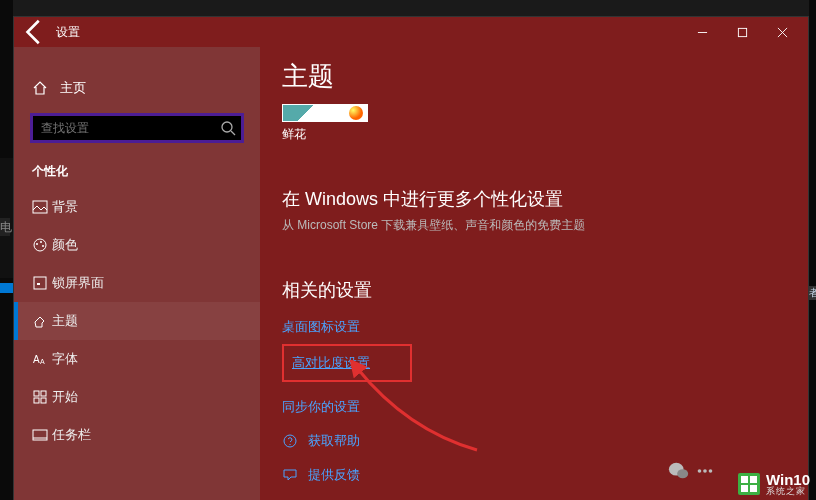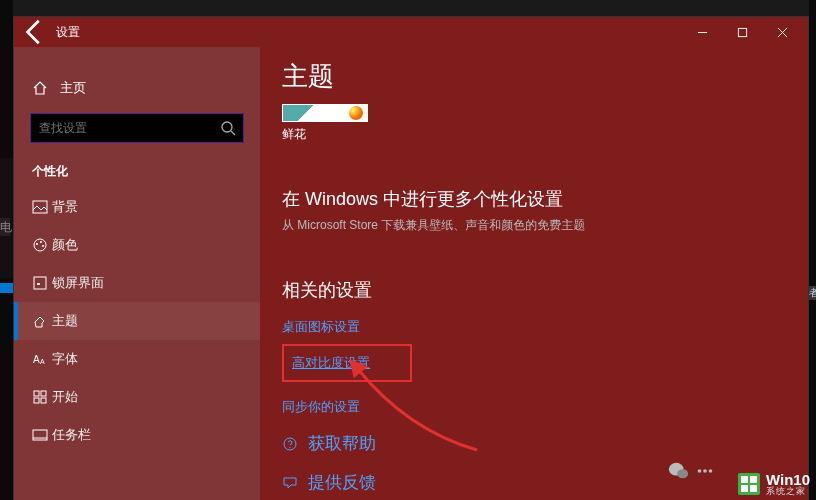--- a/index.html
+++ b/index.html
@@ -8,39 +8,39 @@
   .titlebar { height:30px; display:flex; align-items:center; padding:0 6px; }
   .back { width:30px; height:30px; display:flex; align-items:center; justify-content:center; font-size:16px; }
   .title { margin-left:6px; font-size:12px; }
   .wcontrols { margin-left:auto; display:flex; }
   .wbtn { width:40px; height:30px; display:flex; align-items:center; justify-content:center; font-size:12px; }
   .body { flex:1; display:flex; overflow:hidden; }
   .sidebar { width:246px; background:rgba(130,130,130,0.25); padding:24px 0; display:flex; flex-direction:column; }
   .home { display:flex; align-items:center; gap:12px; padding:8px 18px; font-size:13px; }
   .home svg, .nav-item svg { width:16px; height:16px; flex:none; }
   .search-wrap { margin:8px 16px 14px; position:relative; }
-  .search { width:100%; background:#000; border:1px solid #4c1d95; color:#fff; height:30px; padding:0 30px 0 8px; font-size:12px; }
+  .search { width:100%; background:#000; border:3px solid #4c1d95; color:#fff; height:30px; padding:0 30px 0 8px; font-size:12px; }
   .search-icon { position:absolute; right:8px; top:7px; width:16px; height:16px; color:#aaa; }
   .section { font-size:12px; font-weight:600; padding:6px 18px 8px; }
   .nav-item { display:flex; align-items:center; gap:4px; padding:10px 18px; font-size:13px; color:#eee; }
   .nav-item.selected { background:rgba(255,255,255,0.06); position:relative; }
   .nav-item.selected::before { content:""; position:absolute; left:0; top:0; bottom:0; width:4px; background:#0078d4; }
   .content { flex:1; padding:12px 0 12px 22px; overflow-y:auto; }
   h1 { font-size:26px; font-weight:500; margin-bottom:10px; }
   .theme-thumb { width:86px; height:18px; background:linear-gradient(135deg,#5aa 0,#5aa 30%,#fff 30%,#fff 100%); border:1px solid #fff; position:relative; margin-bottom:4px; }
   .theme-thumb .orb { position:absolute; right:4px; top:1px; width:14px; height:14px; background:radial-gradient(circle at 30% 30%,#ff6,#f60 60%); border-radius:50%; }
   .theme-name { font-size:12px; }
   .theme-sub { font-size:11px; color:#bbb; }
   h2 { font-size:18px; font-weight:500; margin-top:44px; }
   .desc { font-size:12px; color:#bbb; margin-top:6px; }
   .link { display:block; color:#4aa3ff; font-size:13px; margin-top:16px; text-decoration:none; }
   .link.hi { text-decoration:underline; }
   .redbox { display:inline-block; border:2px solid #e03030; padding:8px 40px 8px 8px; margin-top:8px; }
   .redbox .link { margin-top:0; }
-  .linkrow { display:flex; align-items:center; gap:10px; color:#4aa3ff; font-size:17px; margin-top:16px; }
+  .linkrow { display:flex; align-items:center; gap:10px; color:#4aa3ff; font-size:13px; margin-top:16px; }
   .linkrow svg { width:16px; height:16px; }
   .left-strip { position:absolute; left:0; top:0; width:13px; height:500px; background:#0a0a0a; }
   .ls1 { position:absolute; left:0; top:158px; width:13px; height:120px; background:#111; }
   .ls2 { position:absolute; left:0; top:218px; width:10px; height:18px; background:#222; color:#888; font-size:12px; line-height:18px; text-align:center; }
   .ls3 { position:absolute; left:0; top:283px; width:13px; height:10px; background:#0078d4; }
   .right-strip { position:absolute; right:0; top:0; width:7px; height:500px; background:#0a0a0a; }
   .rs1 { position:absolute; right:0; top:286px; width:7px; height:14px; background:#333; color:#cde; font-size:10px; line-height:14px; text-align:center; }
   .watermark { position:absolute; right:6px; bottom:4px; display:flex; align-items:center; gap:6px; color:#fff; font-size:12px; }
   .wm-logo { width:22px; height:22px; background:#3cb043; display:grid; grid-template-columns:1fr 1fr; grid-template-rows:1fr 1fr; gap:2px; padding:3px; border-radius:2px; }
   .wm-logo span { background:#fff; }

